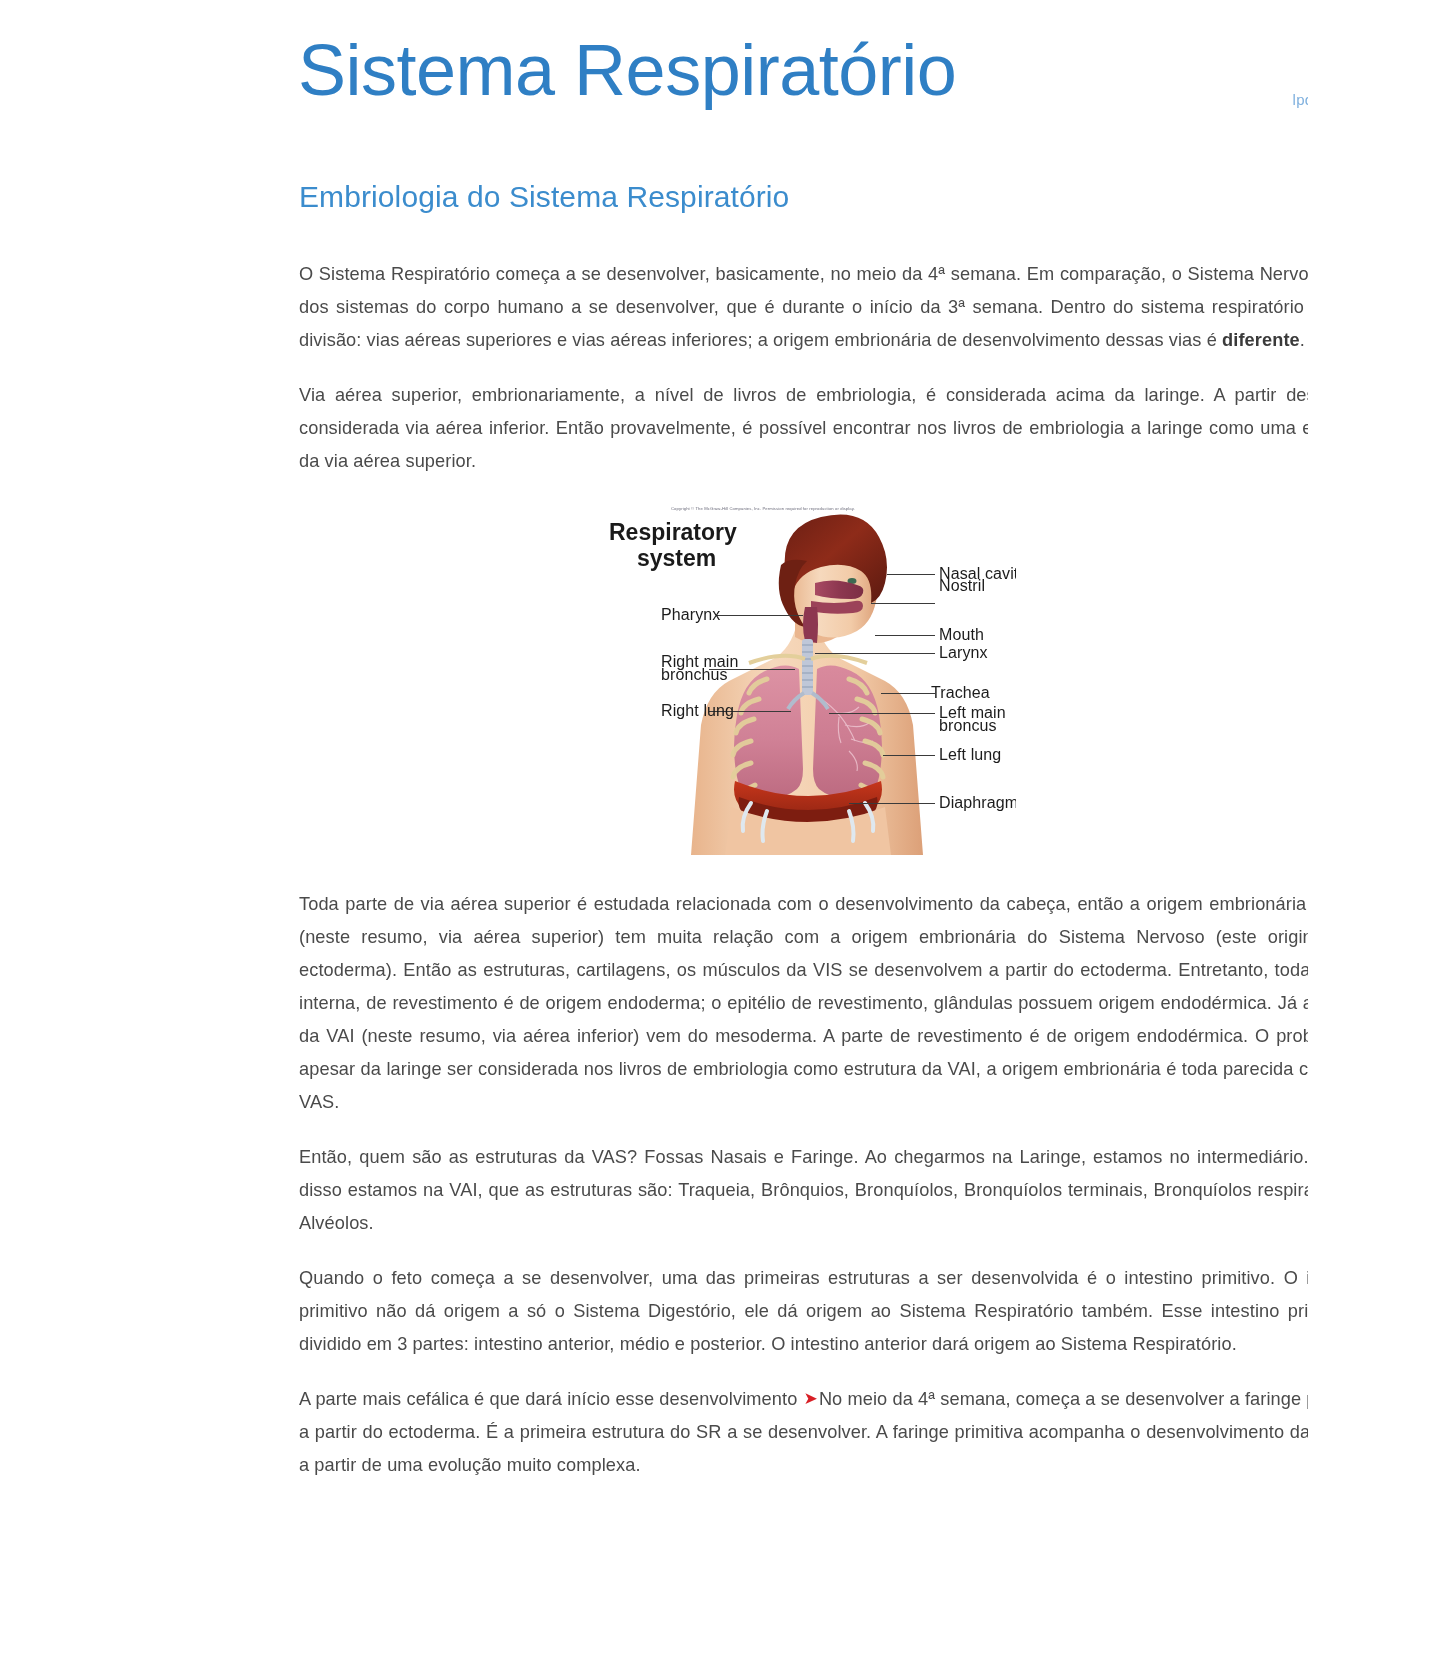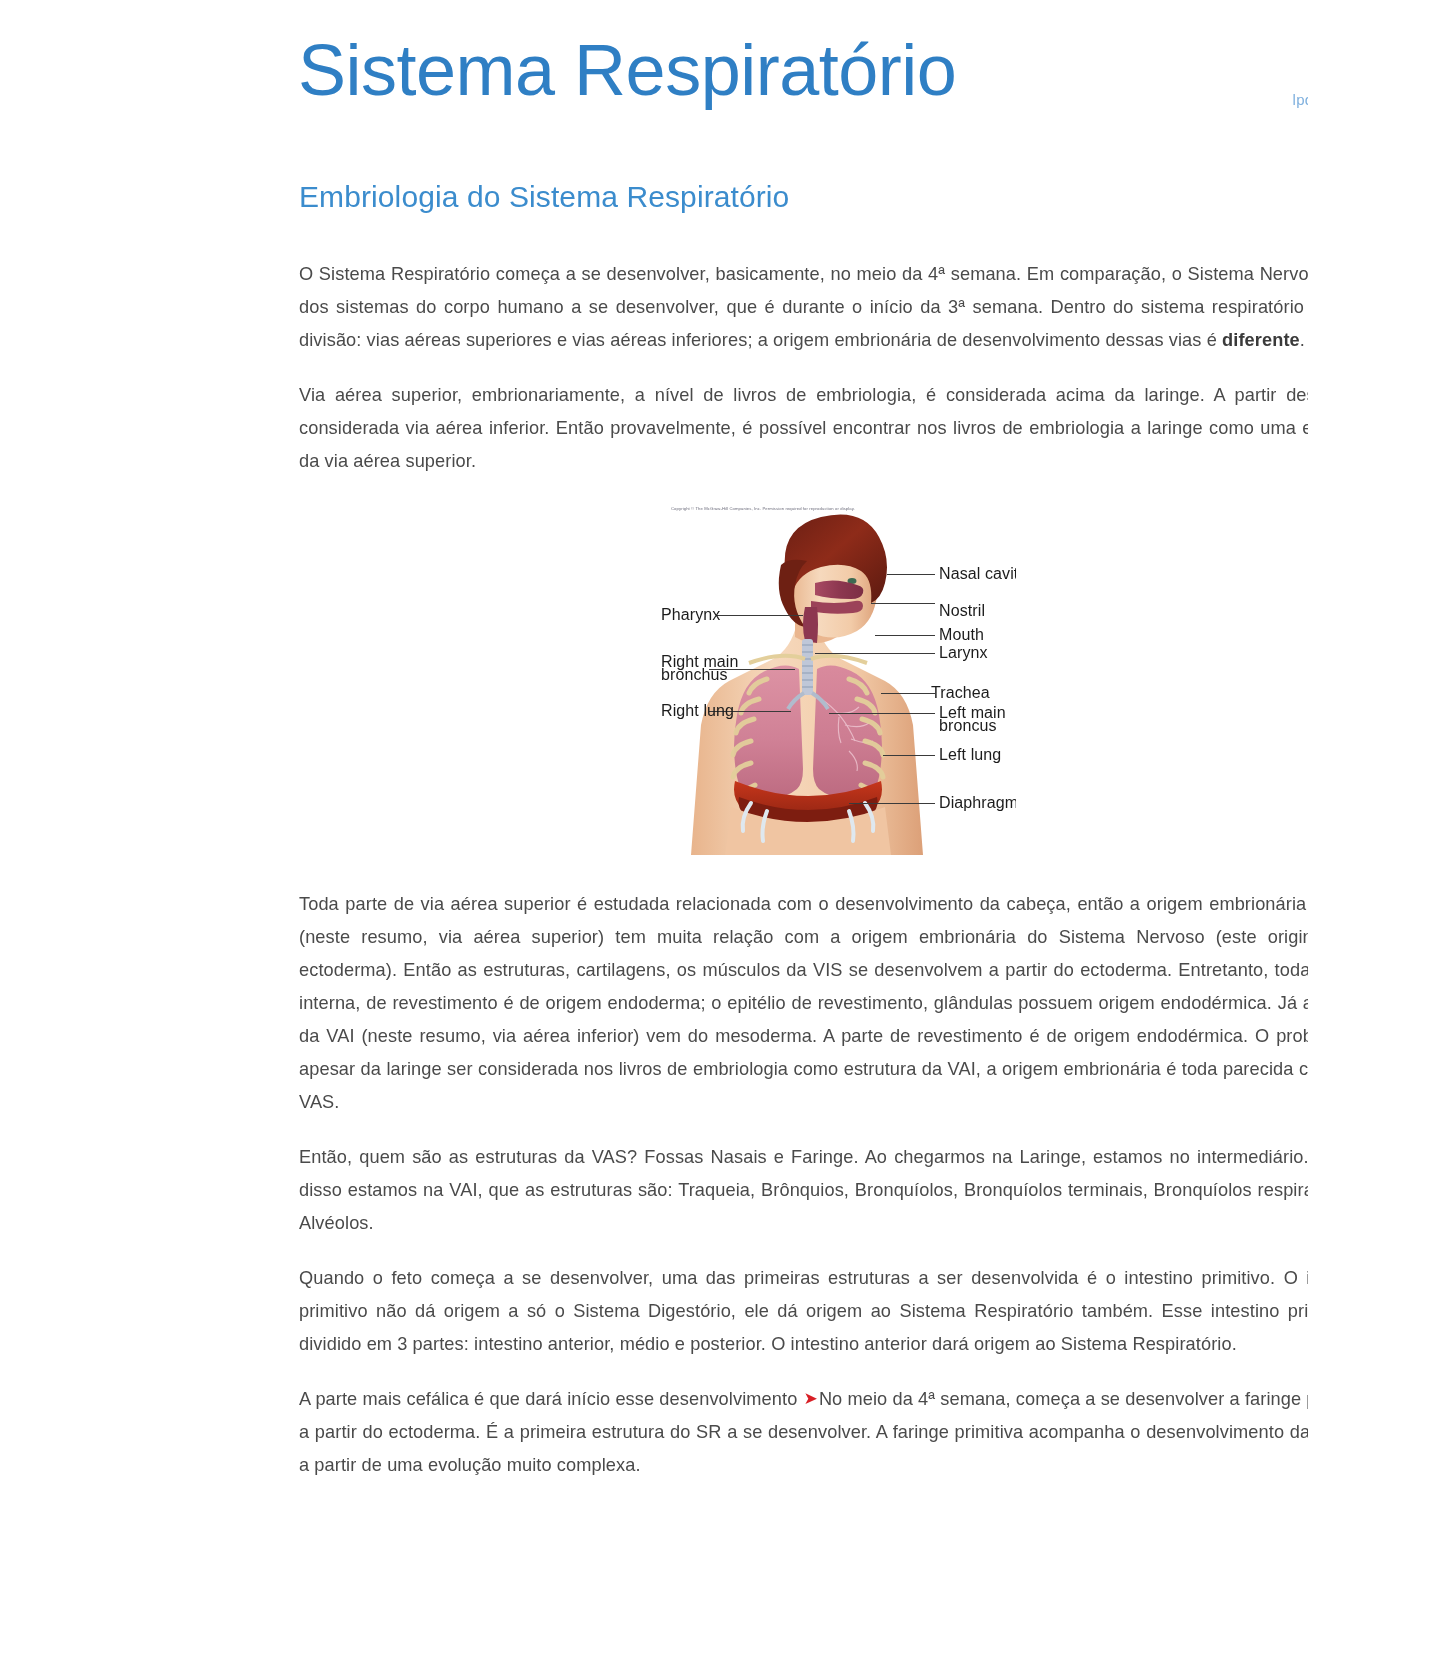--- a/index.html
+++ b/index.html
@@ -172,20 +172,24 @@
     <p class="para">Quando o feto começa a se desenvolver, uma das primeiras estruturas a ser desenvolvida é o intestino primitivo. O intestino primitivo não dá origem a só o Sistema Digestório, ele dá origem ao Sistema Respiratório também. Esse intestino primitivo é dividido em 3 partes: intestino anterior, médio e posterior. O intestino anterior dará origem ao Sistema Respiratório.</p>
 
     <p class="para"><span>A parte mais cefálica é que dará início esse desenvolvimento </span><span class="arrow-marker">➤</span><span>No meio da 4ª semana, começa a se desenvolver a faringe primitiva a partir do ectoderma. É a primeira estrutura do SR a se desenvolver. A faringe primitiva acompanha o desenvolvimento da cabeça a partir de uma evolução muito complexa.</span></p>
 
   </div>
 
   <div class="figure">
 
     <div class="fig-copyright">Copyright © The McGraw-Hill Companies, Inc. Permission required for reproduction or display.</div>
 
+    <div class="fig-title">
+      <span>Respiratory</span>
+      <span class="l2">system</span>
+    </div>
 
     <svg class="anat" viewBox="0 0 417 352">
       <defs>
         <linearGradient id="skin" x1="0" y1="0" x2="1" y2="0">
           <stop offset="0%" stop-color="#e8b48c"></stop>
           <stop offset="35%" stop-color="#f6d9bd"></stop>
           <stop offset="70%" stop-color="#f2cba8"></stop>
           <stop offset="100%" stop-color="#dca078"></stop>
         </linearGradient>
         <linearGradient id="hair" x1="0" y1="0" x2="1" y2="1">
@@ -294,21 +298,21 @@
     <div class="leader" style="left:282px; top:190px; width:54px;"></div>
     <div class="leader" style="left:230px; top:210px; width:106px;"></div>
     <div class="leader" style="left:284px; top:252px; width:52px;"></div>
     <div class="leader" style="left:250px; top:300px; width:86px;"></div>
 
     <div class="leader" style="left:118px; top:112px; width:86px;"></div>
     <div class="leader" style="left:110px; top:166px; width:86px;"></div>
     <div class="leader" style="left:110px; top:208px; width:82px;"></div>
 
     <div class="fig-label right" style="left:340px; top:64px;">Nasal cavity</div>
-    <div class="fig-label right" style="left:340px; top:101px;">Nostril</div>
+    <div class="fig-label right" style="left:340px; top:76px;">Nostril</div>
     <div class="fig-label right" style="left:340px; top:125px;">Mouth</div>
     <div class="fig-label right" style="left:340px; top:143px;">Larynx</div>
     <div class="fig-label right" style="left:332px; top:183px;">Trachea</div>
     <div class="fig-label right" style="left:340px; top:203px;">Left main</div>
     <div class="fig-label right" style="left:340px; top:216px;">broncus</div>
     <div class="fig-label right" style="left:340px; top:245px;">Left lung</div>
     <div class="fig-label right" style="left:340px; top:293px;">Diaphragm</div>
 
     <div class="fig-label left" style="left:62px; top:105px;">Pharynx</div>
     <div class="fig-label left" style="left:62px; top:152px;">Right main</div>

